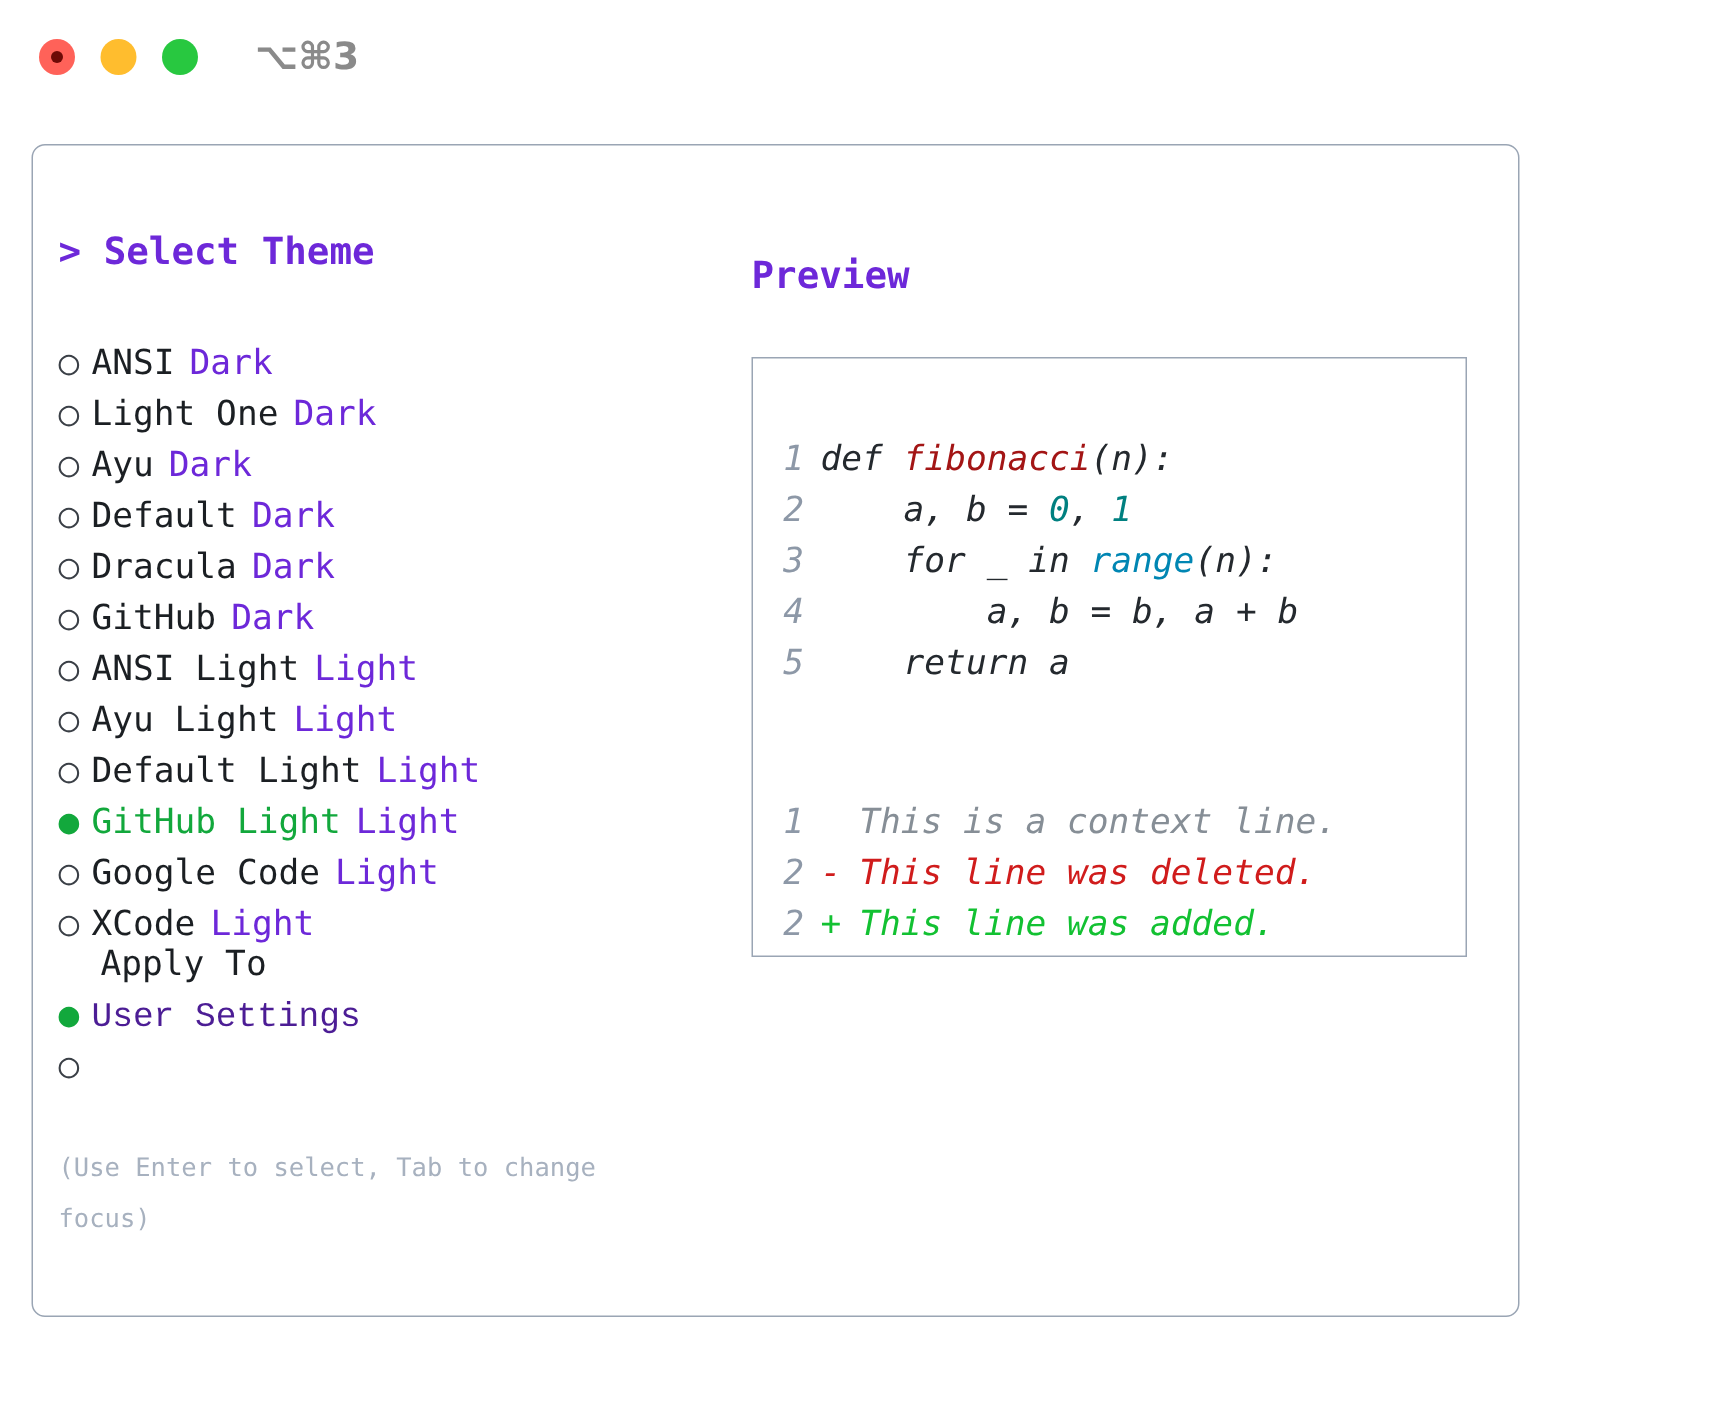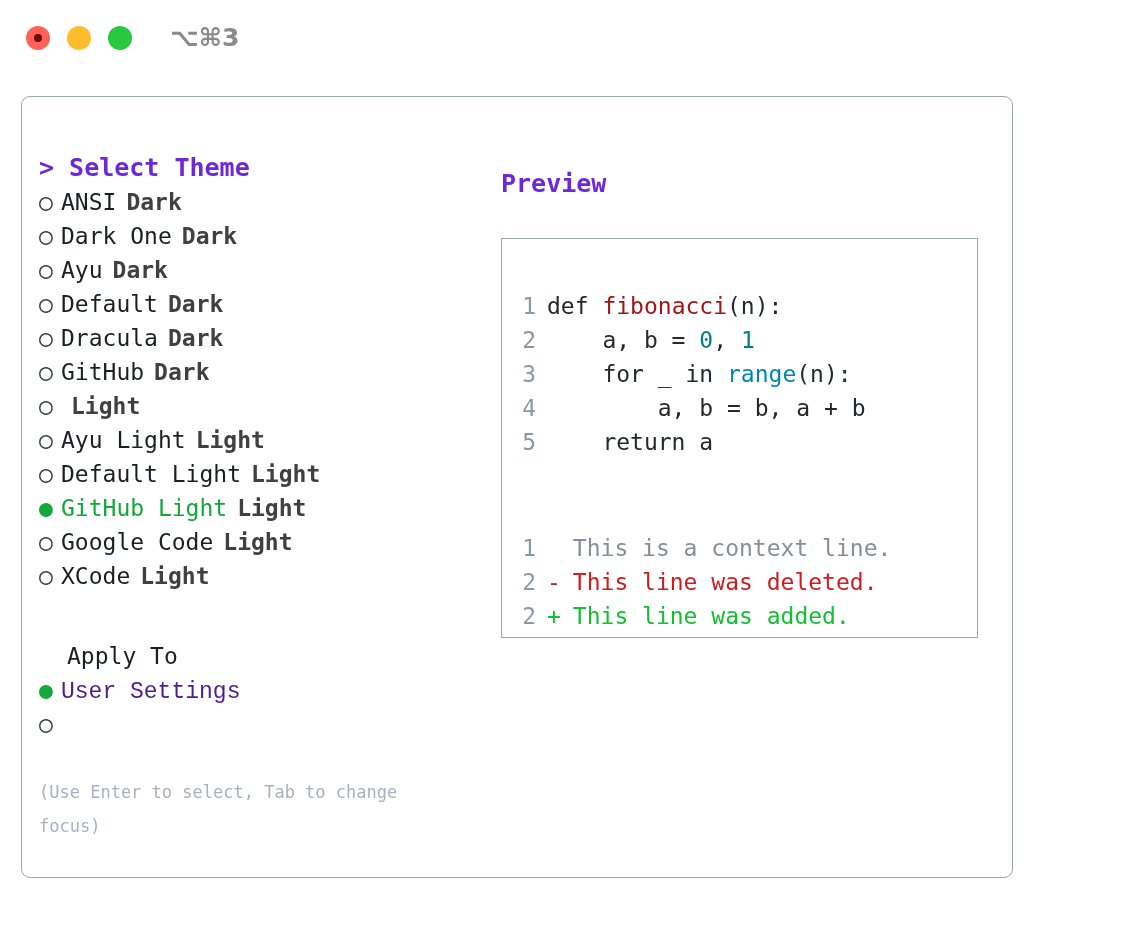--- a/index.html
+++ b/index.html
@@ -121,26 +121,27 @@
   }
   .radio.off { color: #3a3f46; }
   .radio.on  { color: #12a83c; }
   .theme-name {
     font-weight: normal;
     color: #1b1f23;
     letter-spacing: 0px;
   }
   .theme-row.selected .theme-name { color: #12a83c; }
   .theme-variant {
-    color: #404040;
-    font-weight: bold;
+    color: #6d28d9;
+    font-weight: normal;
     margin-left: 10px;
-  }
-
-  .apply-section { margin-top: 46px; }
+    margin-top: 40px;
+  }
+
+  .apply-section { margin-top: 33px; }
   .apply-heading {
     font-size: 23px;
     line-height: 34px;
     color: #1b1f23;
     padding-left: 28px;
     white-space: pre;
     font-weight: normal;
   }
   .apply-row {
     display: flex;
@@ -170,20 +171,21 @@
     width: 496px;
   }
   .preview-box {
     margin-top: 37px;
     width: 477px;
     height: 400px;
     border: 1.5px solid #9aa5b4;
     box-sizing: border-box;
     background: #ffffff;
     position: relative;
+    font-style: italic;
   }
   .code-area {
     position: absolute;
     left: 12px;
     top: 50px;
     right: 6px;
   }
   .code-line {
     font-size: 23px;
     line-height: 34px;
@@ -237,26 +239,26 @@
   </div>
 
   <div class="card">
     <div class="card-inner">
 
       <div class="left-pane">
         <div class="pane-title">&gt; Select Theme</div>
 
         <div class="theme-list" id="theme-list">
             <div class="theme-row"><span class="radio off">○</span><span class="theme-name">ANSI</span><span class="theme-variant">Dark</span></div>
-            <div class="theme-row"><span class="radio off">○</span><span class="theme-name">Dark One</span><span class="theme-variant">Dark</span></div>
+            <div class="theme-row"><span class="radio off">○</span><span class="theme-name">Light One</span><span class="theme-variant">Dark</span></div>
             <div class="theme-row"><span class="radio off">○</span><span class="theme-name">Ayu</span><span class="theme-variant">Dark</span></div>
             <div class="theme-row"><span class="radio off">○</span><span class="theme-name">Default</span><span class="theme-variant">Dark</span></div>
             <div class="theme-row"><span class="radio off">○</span><span class="theme-name">Dracula</span><span class="theme-variant">Dark</span></div>
             <div class="theme-row"><span class="radio off">○</span><span class="theme-name">GitHub</span><span class="theme-variant">Dark</span></div>
-            <div class="theme-row"><span class="radio off">○</span><span class="theme-variant">Light</span></div>
+            <div class="theme-row"><span class="radio off">○</span><span class="theme-name">ANSI Light</span><span class="theme-variant">Light</span></div>
             <div class="theme-row"><span class="radio off">○</span><span class="theme-name">Ayu Light</span><span class="theme-variant">Light</span></div>
             <div class="theme-row"><span class="radio off">○</span><span class="theme-name">Default Light</span><span class="theme-variant">Light</span></div>
             <div class="theme-row selected"><span class="radio on">●</span><span class="theme-name">GitHub Light</span><span class="theme-variant">Light</span></div>
             <div class="theme-row"><span class="radio off">○</span><span class="theme-name">Google Code</span><span class="theme-variant">Light</span></div>
             <div class="theme-row"><span class="radio off">○</span><span class="theme-name">XCode</span><span class="theme-variant">Light</span></div>
           </div>
 
         <div class="apply-section">
           <div class="apply-heading">Apply To</div>
           <div id="apply-list">

